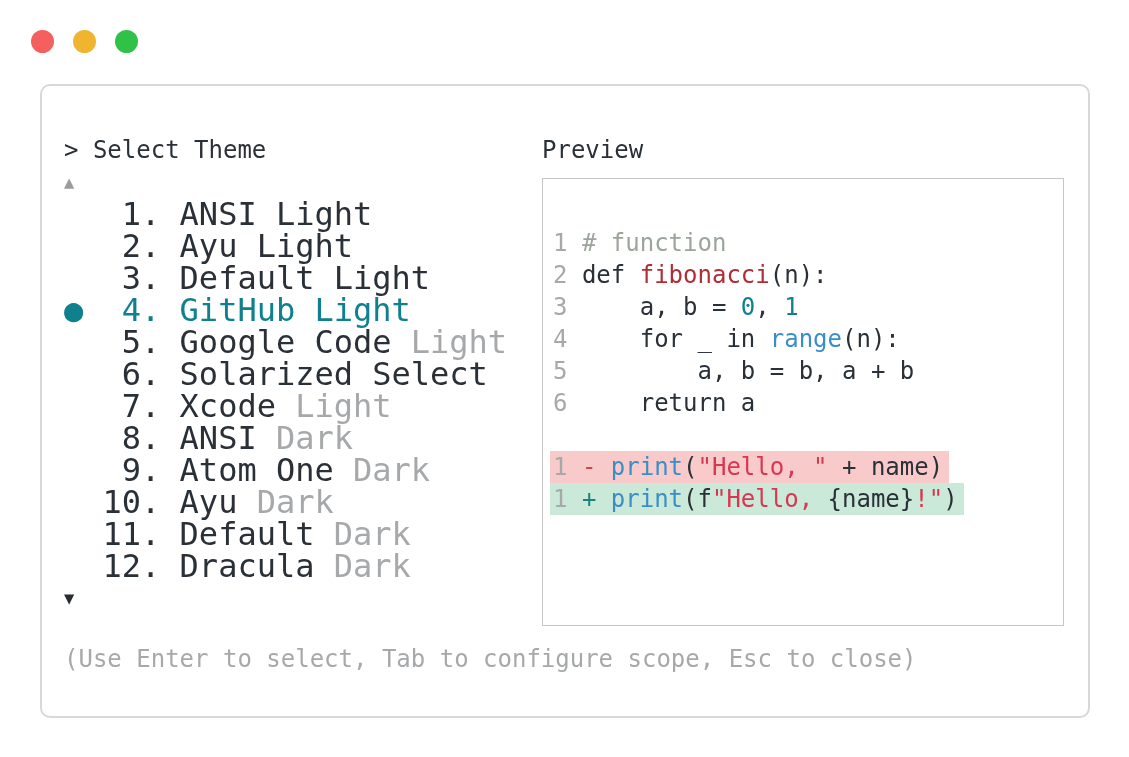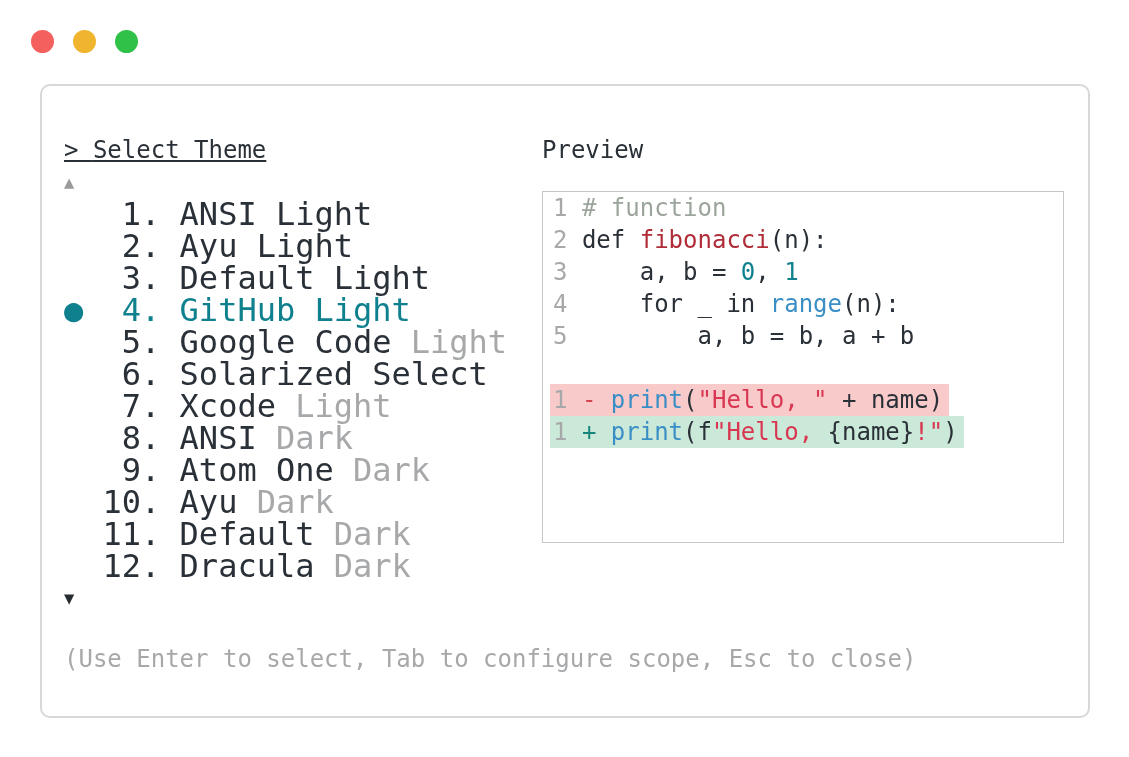--- a/index.html
+++ b/index.html
@@ -18,35 +18,35 @@
   .dot-green{background:var(--dot-green);}
 
   
   .window{
     position:absolute;left:40px;top:84px;width:1050px;height:634px;
     border:2px solid var(--window-border);border-radius:10px;background:#fff;
     box-sizing:border-box;
   }
   .mono-row{white-space:pre;font-size:24px;line-height:32px;height:32px;color:var(--ink);}
 
-  .prompt-row{position:absolute;left:22px;top:48px;text-decoration:underline;}
+  .prompt-row{position:absolute;left:22px;top:48px;}
   .arrow-row{position:absolute;left:22px;font-size:17px;line-height:32px;height:32px;}
   .arrow-up{top:80px;color:var(--arrow-up);}
   .arrow-down{top:496px;color:var(--arrow-down);}
 
   .theme-list{position:absolute;left:22px;top:112px;}
   .theme-row{white-space:pre;font-size:32px;line-height:32px;height:32px;color:var(--ink);cursor:pointer;}
   .theme-row .muted{color:var(--gray);}
   .theme-row.selected, .theme-row.selected .bullet{color:var(--teal);}
 
   .preview-title{position:absolute;left:500px;top:48px;}
   .preview-box{
-    position:absolute;left:500px;top:105px;width:522px;height:352px;
+    position:absolute;left:500px;top:92px;width:522px;height:448px;
     border:1.5px solid var(--preview-border);background:#fff;
-    box-sizing:border-box;padding-left:7px;overflow:hidden;
+    box-sizing:border-box;padding-top:48px;padding-left:7px;overflow:hidden;
   }
   .code-line{white-space:pre;font-size:24px;line-height:32px;height:32px;}
   .line-inner{display:inline-block;padding:0 6px 0 3px;}
   .bg-del{background:var(--diff-del-bg);}
   .bg-add{background:var(--diff-add-bg);}
 
   .tk-lnum{color:var(--gray);}
   .tk-ink{color:var(--ink);margin-top:8px;}
   .tk-comment{color:var(--comment);}
   .tk-func{color:var(--func-red);}
@@ -93,20 +93,21 @@
     <div class="arrow-row arrow-down">▼</div>
 
     <div class="mono-row preview-title">Preview</div>
 
     <div class="preview-box" id="preview-box">
         <div class="code-line"><span class="line-inner"><span class="tk-lnum">1 </span><span class="tk-comment"># function</span></span></div>
         <div class="code-line"><span class="line-inner"><span class="tk-lnum">2 </span><span class="tk-ink">def </span><span class="tk-func">fibonacci</span><span class="tk-ink">(n):</span></span></div>
         <div class="code-line"><span class="line-inner"><span class="tk-lnum">3 </span><span class="tk-ink">    a, b = </span><span class="tk-number">0</span><span class="tk-ink">, </span><span class="tk-number">1</span></span></div>
         <div class="code-line"><span class="line-inner"><span class="tk-lnum">4 </span><span class="tk-ink">    for _ in </span><span class="tk-builtin">range</span><span class="tk-ink">(n):</span></span></div>
         <div class="code-line"><span class="line-inner"><span class="tk-lnum">5 </span><span class="tk-ink">        a, b = b, a + b</span></span></div>
+        <div class="code-line"><span class="line-inner"><span class="tk-lnum">6 </span><span class="tk-ink">    return a</span></span></div>
         <div class="code-line"><span class="line-inner"></span></div>
         <div class="code-line"><span class="line-inner bg-del"><span class="tk-lnum">1 </span><span class="tk-diff-minus">- </span><span class="tk-builtin">print</span><span class="tk-ink">(</span><span class="tk-string">"Hello, "</span><span class="tk-ink"> + name)</span></span></div>
         <div class="code-line"><span class="line-inner bg-add"><span class="tk-lnum">1 </span><span class="tk-diff-plus">+ </span><span class="tk-builtin">print</span><span class="tk-ink">(f</span><span class="tk-string">"Hello, </span><span class="tk-ink">{name}</span><span class="tk-string">!"</span><span class="tk-ink">)</span></span></div>
       </div>
 
     <div class="mono-row footer">(Use Enter to select, Tab to configure scope, Esc to close)</div>
 
   </div>
 </div>
 

